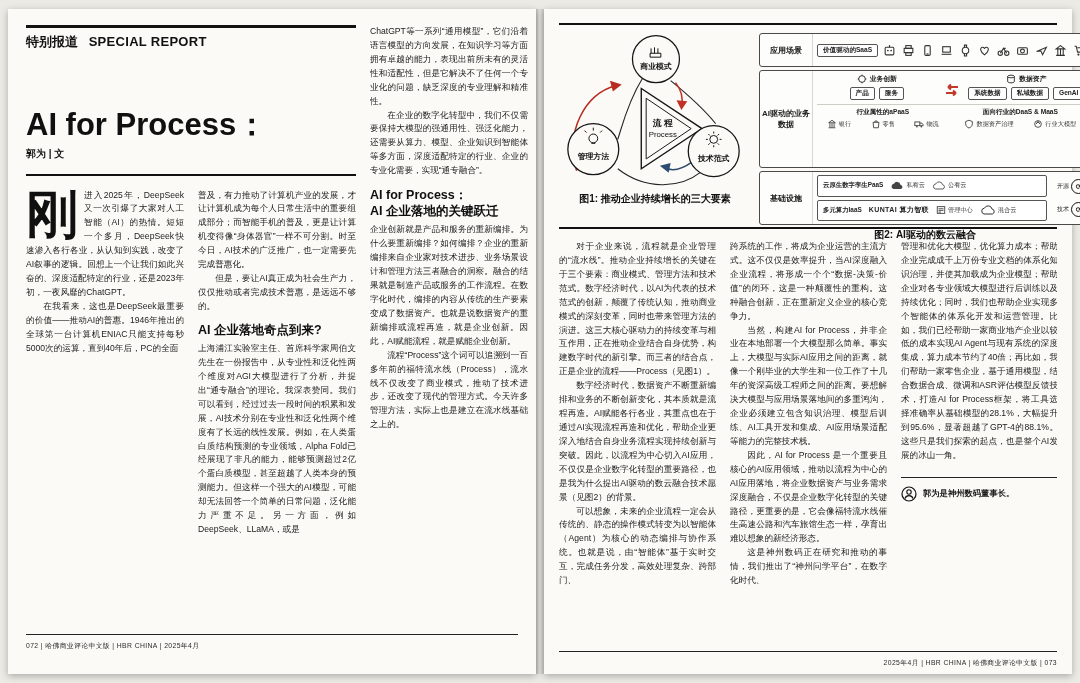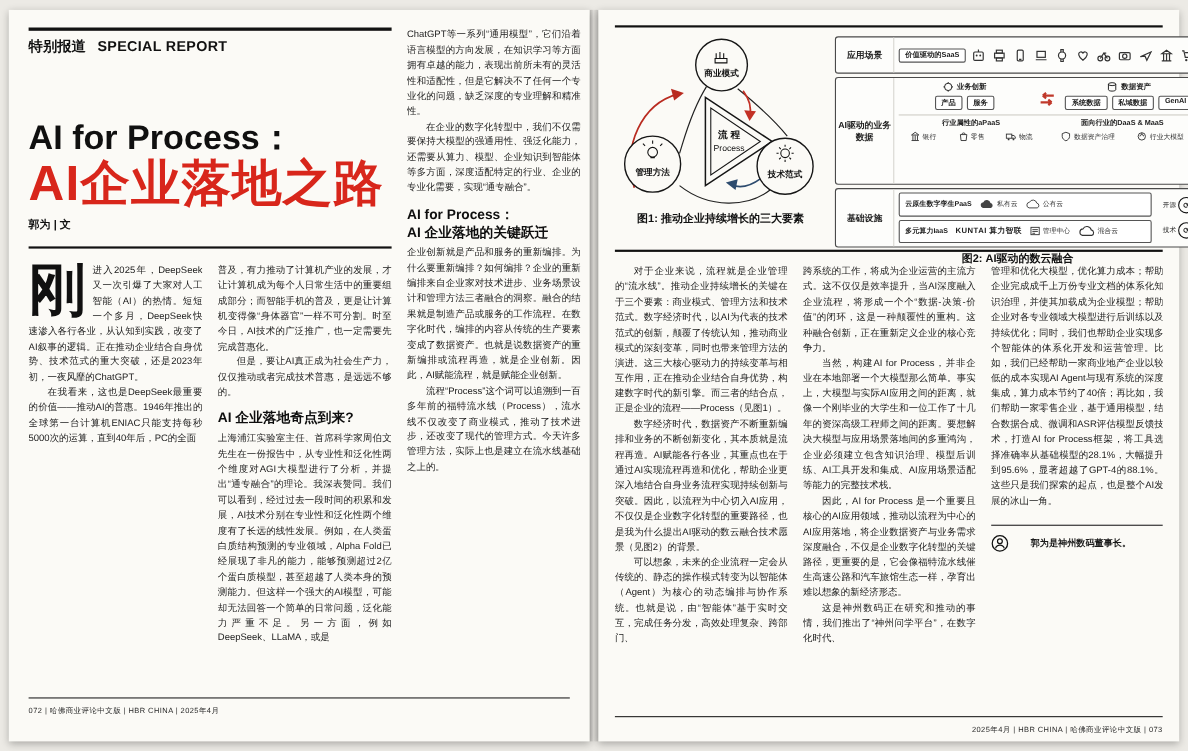--- a/index.html
+++ b/index.html
@@ -68,44 +68,43 @@
   .bar{border:1px solid #555;border-radius:2px;display:flex;align-items:center;gap:7px;padding:1px 5px;font-size:6.4px;color:#222;background:#fff;flex:1;}
   .bar .lead{font-weight:700;}
   .brand{font-weight:900;letter-spacing:.4px;font-size:7px;}
   .rail{width:34px;flex:none;display:flex;flex-direction:column;justify-content:space-around;}
   .railitem{display:flex;align-items:center;gap:2px;font-size:6px;color:#222;justify-content:flex-end;}
   .railcirc{width:13px;height:13px;border:1.6px solid #111;border-radius:50%;display:flex;align-items:center;justify-content:center;font-size:7px;font-weight:bold;flex:none;}
 
   
   .rp-cols{display:flex;gap:14px;margin-top:11px;height:392px;overflow:hidden;}
   .rp-cols .col{width:157px;}
-  .authnote{border-top:1px solid #222;margin-top:14px;padding-top:8px;display:flex;gap:20px;align-items:center;font-size:8.3px;font-weight:600;color:#1b1b1b;text-align:left;}
+  .authnote{border-top:1px solid #222;margin-top:14px;padding-top:8px;display:flex;gap:6px;align-items:center;font-size:8.3px;font-weight:600;color:#1b1b1b;text-align:left;}
   .rp-footwrap{position:absolute;left:15px;right:15px;bottom:6px;}
 </style>
 </head>
 <body>
 
 <div class="spread">
 
   <div class="page left">
     <div class="lp-body">
       <div class="lp-main">
         <div class="kicker">
           <span>特别报道</span>
           <span class="en">SPECIAL REPORT</span>
         </div>
         <div class="titles">
           <div class="t1">AI for Process：</div>
-          <div class="t2">AI企业落地之路</div>
         </div>
         <div class="byline">郭为 | 文</div>
         <div class="title-rule"></div>
         <div class="lp-cols">
           <div class="col">
-            <p class="drop"><span class="dropcap">刚</span><span>进入2025年，DeepSeek又一次引爆了大家对人工智能（AI）的热情。短短一个多月，DeepSeek快速渗入各行各业，从认知到实践，改变了AI叙事的逻辑。正在推动企业结合自身优势、技术范式的重大突破，还是2023年初，一夜风靡的ChatGPT。</span></p>
+            <p class="drop"><span class="dropcap">刚</span><span>进入2025年，DeepSeek又一次引爆了大家对人工智能（AI）的热情。短短一个多月，DeepSeek快速渗入各行各业，从认知到实践，改变了AI叙事的逻辑。回想上一个让我们如此兴奋的、深度适配特定的行业，还是2023年初，一夜风靡的ChatGPT。</span></p>
             <p>在我看来，这也是DeepSeek最重要的价值——推动AI的普惠。1946年推出的全球第一台计算机ENIAC只能支持每秒5000次的运算，直到40年后，PC的全面</p>
           </div>
           <div class="col">
             <p class="cont">普及，有力推动了计算机产业的发展，才让计算机成为每个人日常生活中的重要组成部分；而智能手机的普及，更是让计算机变得像“身体器官”一样不可分割。时至今日，AI技术的广泛推广，也一定需要先完成普惠化。</p>
             <p>但是，要让AI真正成为社会生产力，仅仅推动或者完成技术普惠，是远远不够的。</p>
             <div class="colhead">AI 企业落地奇点到来?</div>
             <p class="cont">上海浦江实验室主任、首席科学家周伯文先生在一份报告中，从专业性和泛化性两个维度对AGI大模型进行了分析，并提出“通专融合”的理论。我深表赞同。我们可以看到，经过过去一段时间的积累和发展，AI技术分别在专业性和泛化性两个维度有了长远的线性发展。例如，在人类蛋白质结构预测的专业领域，Alpha Fold已经展现了非凡的能力，能够预测超过2亿个蛋白质模型，甚至超越了人类本身的预测能力。但这样一个强大的AI模型，可能却无法回答一个简单的日常问题，泛化能力严重不足。另一方面，例如DeepSeek、LLaMA，或是</p>
           </div>
         </div>
       </div>

